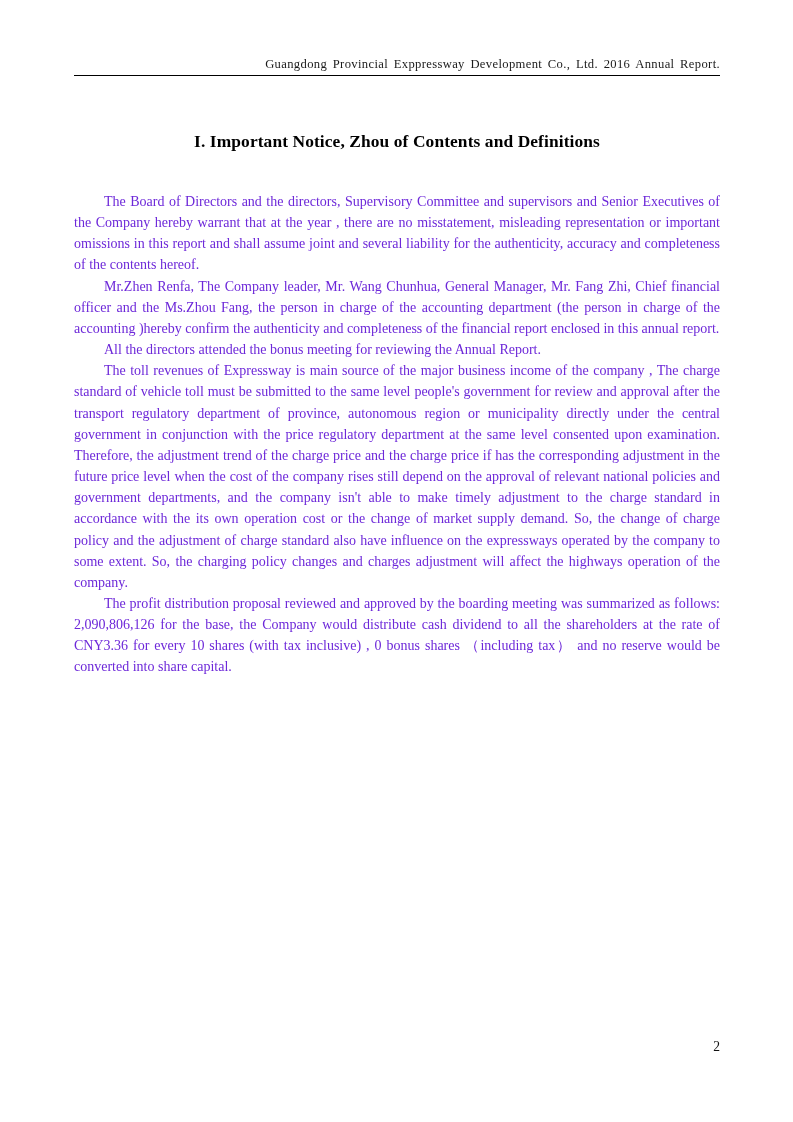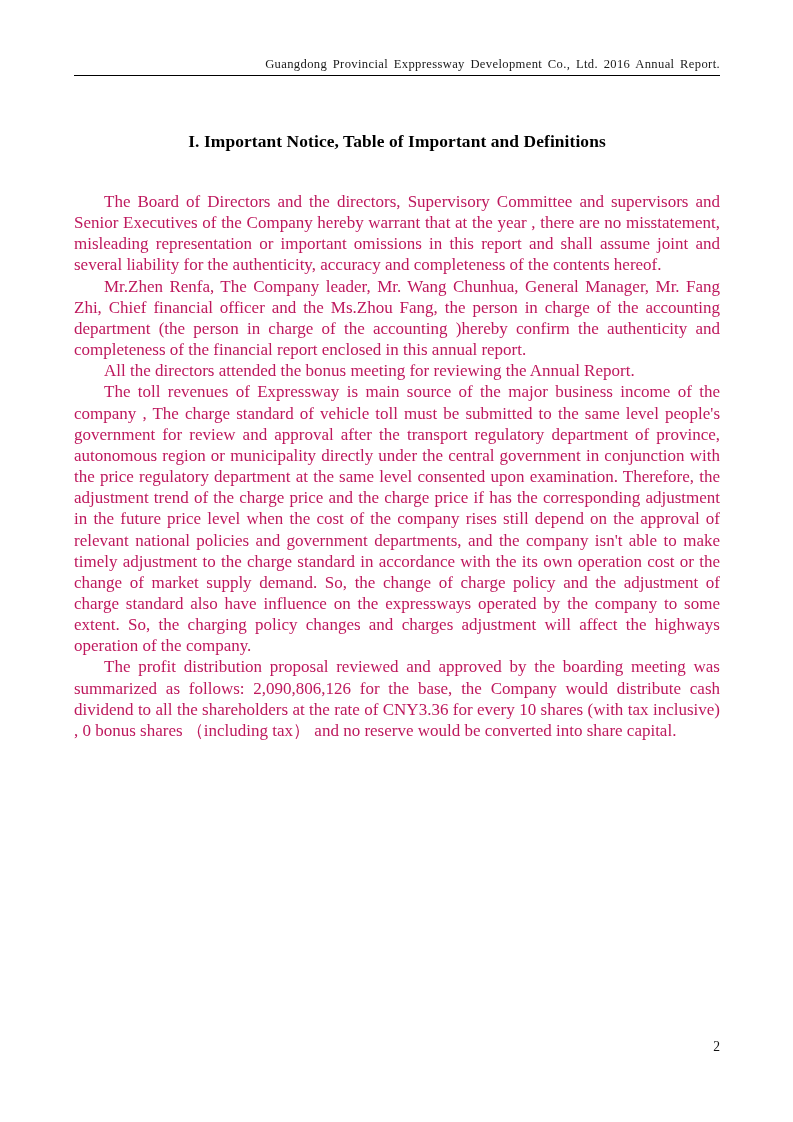--- a/index.html
+++ b/index.html
@@ -67,23 +67,23 @@
     left: 74px;
     top: 191px;
     width: 646px;
     box-sizing: border-box;
   }
   .body-block p {
     margin: 0;
     text-align: justify;
     text-justify: inter-word;
     text-indent: 30px;
-    font-size: 17px;
+    font-size: 14px;
     line-height: 21.15px;
-    color: #be185d;
+    color: #6d28d9;
     
   }
   .body-block p:last-child {
     margin-bottom: 0;
   }
   
   .folio {
     position: absolute;
     left: 74px;
     top: 1038px;
@@ -98,21 +98,21 @@
 <body>
 
 <div class="page">
 
   <div class="page-header">
     <span class="header-text">Guangdong Provincial Exppressway Development Co., Ltd. 2016 Annual Report.</span>
   </div>
 
   <div class="header-rule"></div>
 
-  <h1 class="doc-title">I. Important Notice, Table of Important and Definitions</h1>
+  <h1 class="doc-title">I. Important Notice, Zhou of Contents and Definitions</h1>
 
   <div class="body-block">
     <p>The Board of Directors and the directors, Supervisory Committee and supervisors and Senior Executives of the Company hereby warrant that at the year , there are no misstatement, misleading representation or important omissions in this report and shall assume joint and several liability for the authenticity, accuracy and completeness of the contents hereof.</p>
     <p>Mr.Zhen Renfa, The Company leader, Mr. Wang Chunhua, General Manager, Mr. Fang Zhi, Chief financial officer and the Ms.Zhou Fang, the person in charge of the accounting department (the person in charge of the accounting )hereby confirm the authenticity and completeness of the financial report enclosed in this annual report.</p>
     <p>All the directors attended the bonus meeting for reviewing the Annual Report.</p>
     <p>The toll revenues of Expressway is main source of the major business income of the company , The charge standard of vehicle toll must be submitted to the same level people's government for review and approval after the transport regulatory department of province, autonomous region or municipality directly under the central government in conjunction with the price regulatory department at the same level consented upon examination. Therefore, the adjustment trend of the charge price and the charge price if has the corresponding adjustment in the future price level when the cost of the company rises still depend on the approval of relevant national policies and government departments, and the company isn't able to make timely adjustment to the charge standard in accordance with the its own operation cost or the change of market supply demand. So, the change of charge policy and the adjustment of charge standard also have influence on the expressways operated by the company to some extent. So, the charging policy changes and charges adjustment will   affect the highways operation of the company.</p>
     <p>The profit distribution proposal reviewed and approved by the boarding meeting was summarized as follows: 2,090,806,126 for the base, the Company would distribute cash dividend to all the shareholders at the rate of CNY3.36 for every 10 shares (with tax inclusive) , 0 bonus shares （including tax） and no reserve would be converted into share capital.</p>
   </div>
 
   <div class="folio">2</div>

